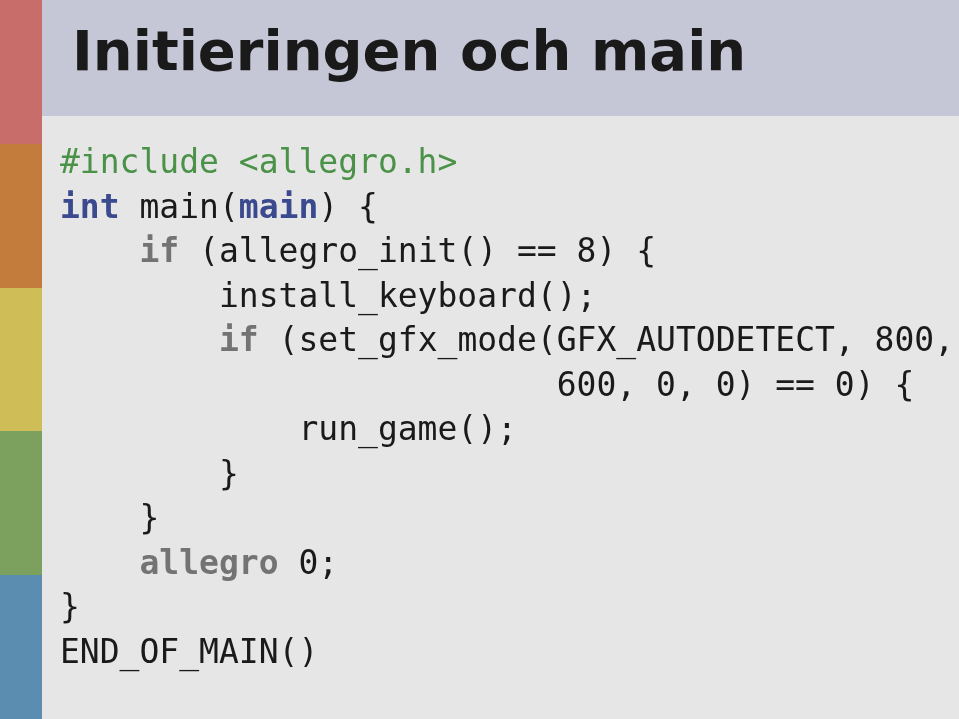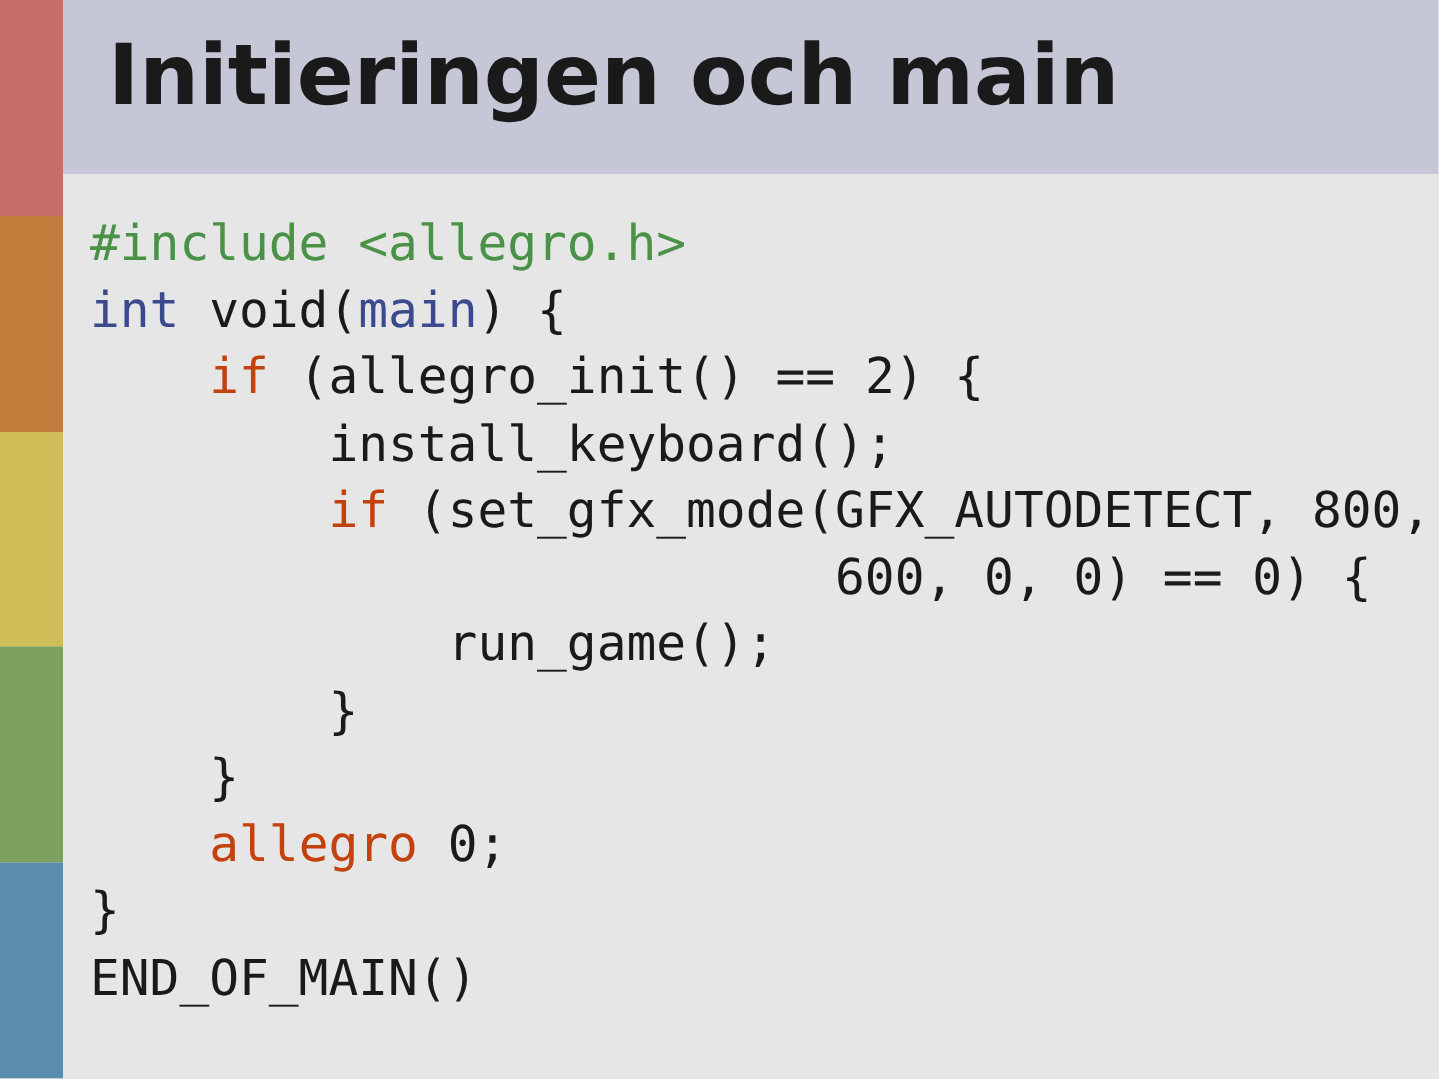--- a/index.html
+++ b/index.html
@@ -54,42 +54,42 @@
     position: absolute;
     left: 60px;
     top: 140px;
     font-family: "DejaVu Sans Mono", "Liberation Mono", "Courier New", monospace;
     font-size: 33px;
     line-height: 1.35;
     color: #1a1a1a;
     white-space: pre;
   }
   .kw-preproc { color: #4a9248; }
-  .kw-type { color: #3b4a8e; font-weight: normal; }
-  .kw-stmt { color: #c2410c; font-weight: normal; }
+  .kw-type { color: #3b4a8e; font-weight: bold; }
+  .kw-stmt { color: #737373; font-weight: bold; }
 </style>
 </head>
 <body>
 
 <div class="slide">
   <div class="title-band"></div>
 
   <div class="side-bars">
     <div class="bar b1"></div>
     <div class="bar b2"></div>
     <div class="bar b3"></div>
     <div class="bar b4"></div>
     <div class="bar b5"></div>
   </div>
 
   <div class="title">Initieringen och main</div>
 
   <div class="code-block"><span class="kw-preproc">#include &lt;allegro.h&gt;</span>
-<span class="kw-type">int</span><span> void(</span><span class="kw-type">main</span><span>) {</span>
-<span>    </span><span class="kw-stmt">if</span><span> (allegro_init() == 2) {</span>
+<span class="kw-type">int</span><span> main(</span><span class="kw-type">main</span><span>) {</span>
+<span>    </span><span class="kw-stmt">if</span><span> (allegro_init() == 8) {</span>
 <span>        install_keyboard();</span>
 <span>        </span><span class="kw-stmt">if</span><span> (set_gfx_mode(GFX_AUTODETECT, 800,</span>
 <span>                         600, 0, 0) == 0) {</span>
 <span>            run_game();</span>
 <span>        }</span>
 <span>    }</span>
 <span>    </span><span class="kw-stmt">allegro</span><span> 0;</span>
 <span>}</span>
 <span>END_OF_MAIN()</span></div>
 </div>

